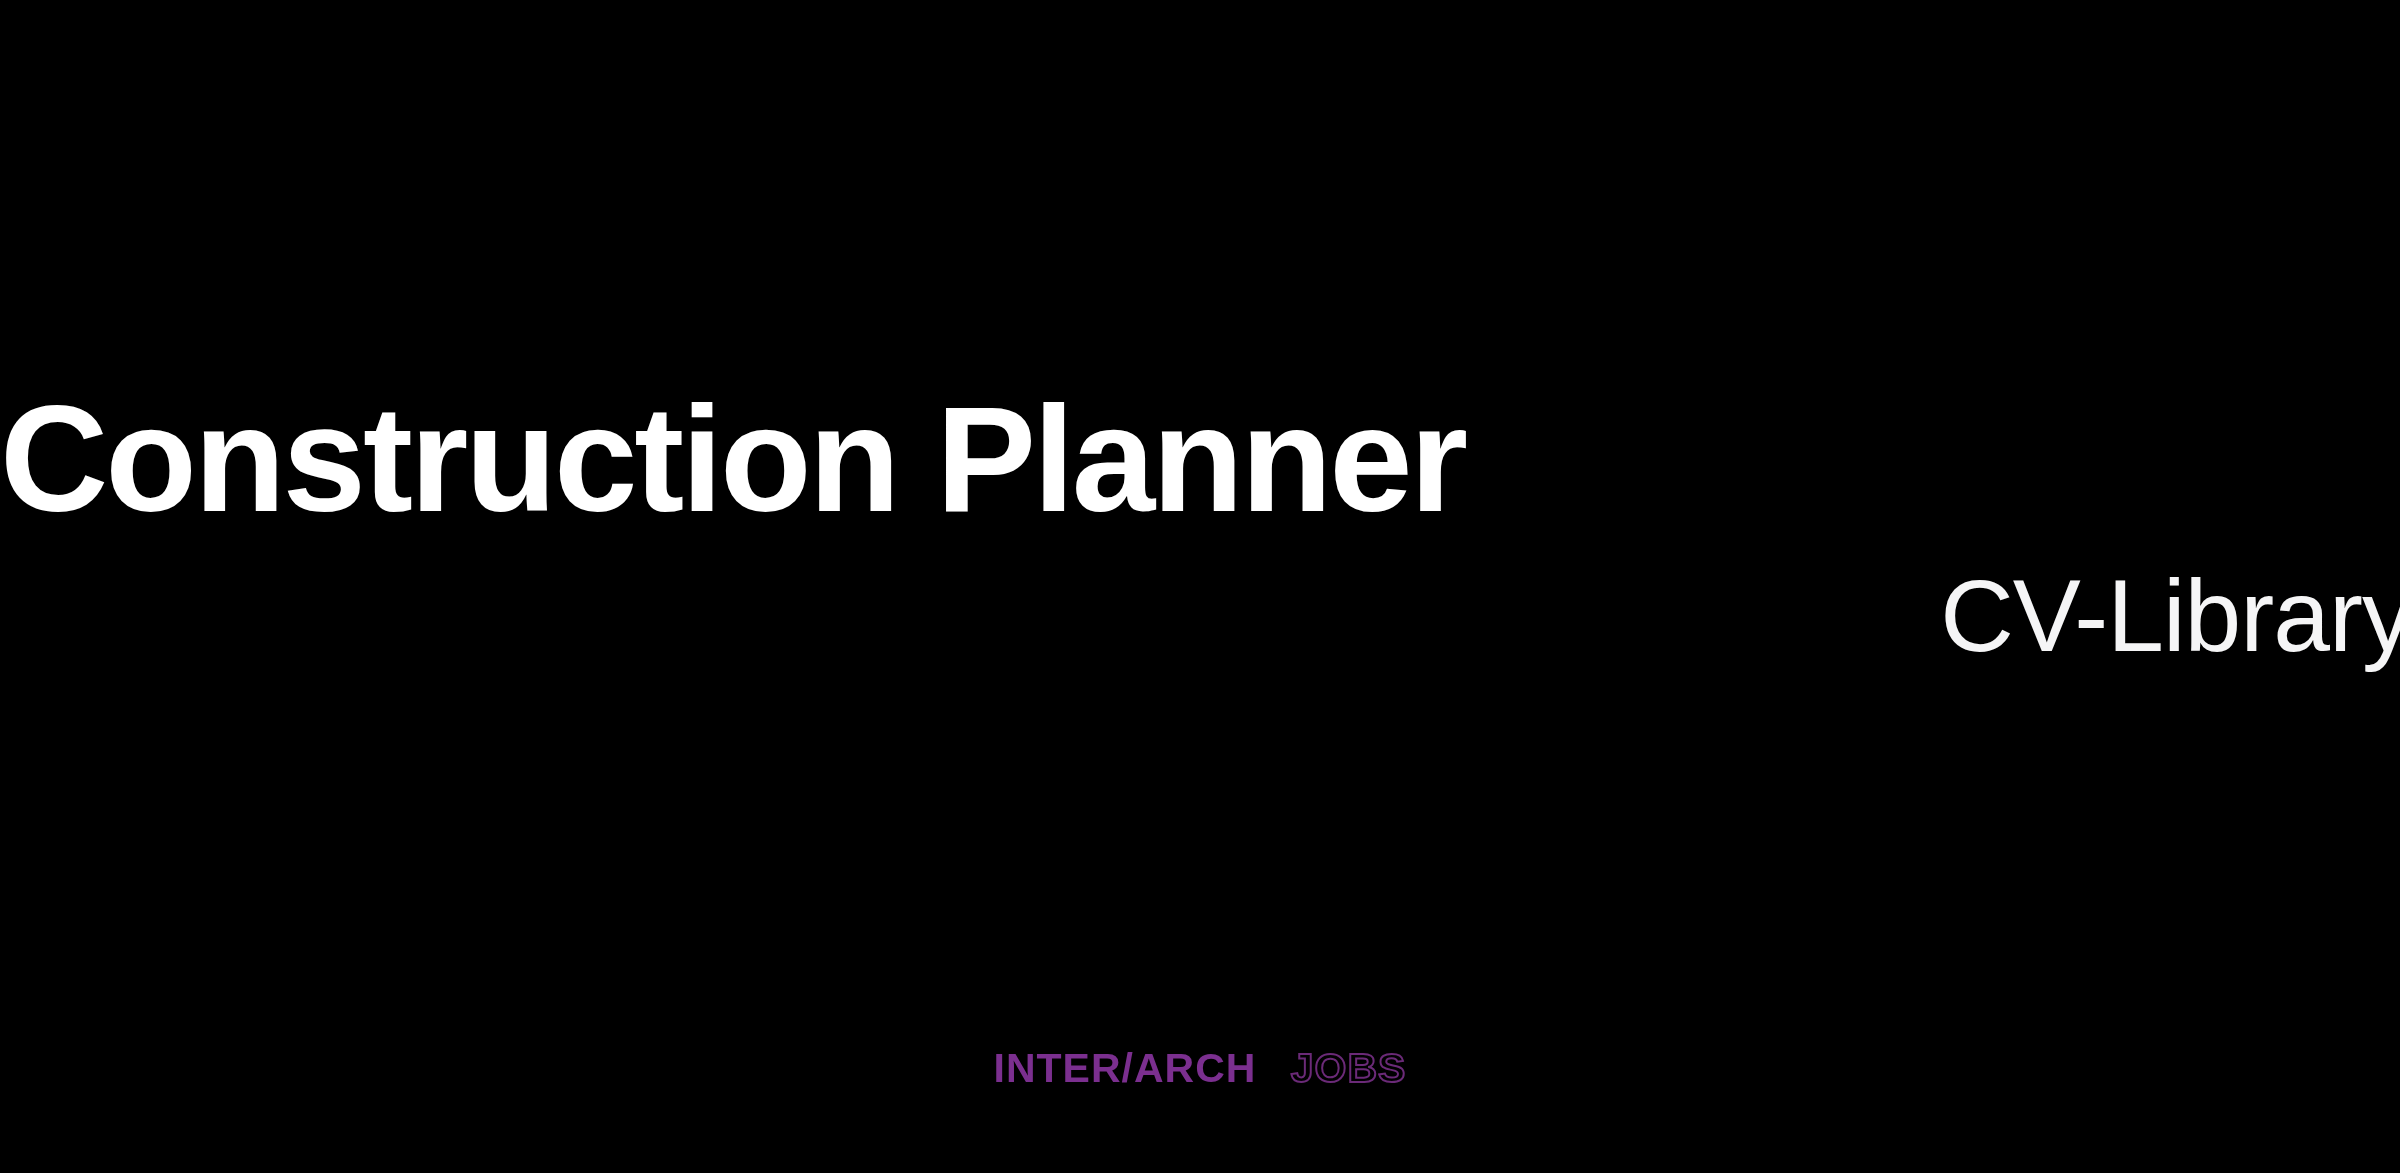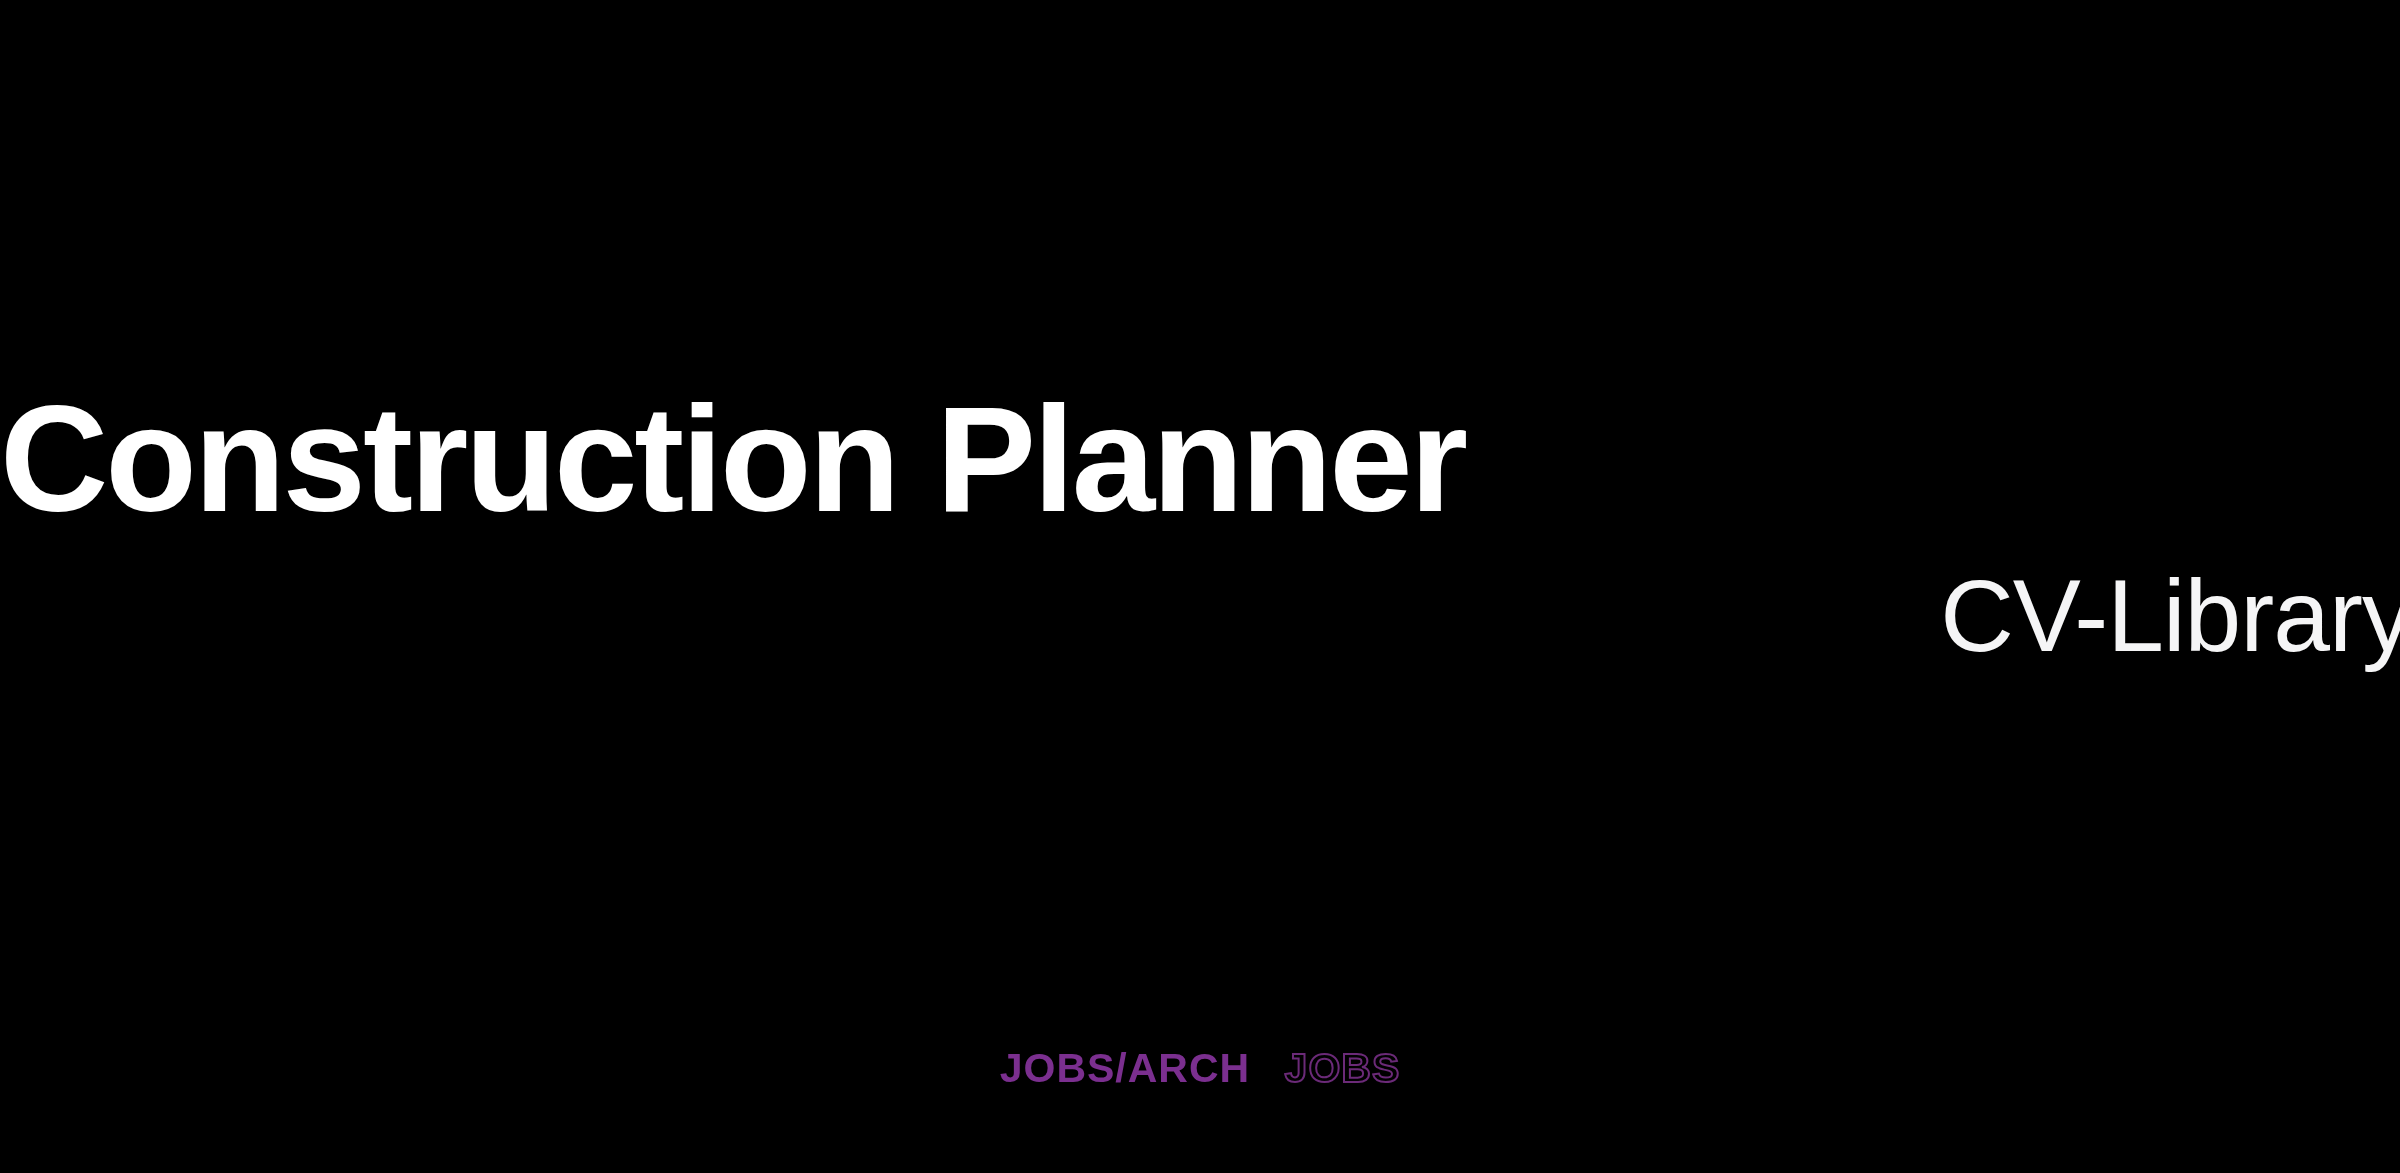--- a/index.html
+++ b/index.html
@@ -69,16 +69,16 @@
 </style>
 </head>
 <body>
 
 <div class="stage">
   <h1 class="title">Construction Planner</h1>
 
   <h2 class="subtitle">CV-Library</h2>
 
   <div class="logo">
-    <span class="logo-solid">JOBS/ARCH</span>
+    <span class="logo-solid">INTER/ARCH</span>
     <span class="logo-outline">JOBS</span>
   </div>
 </div>
 
 </body></html>

